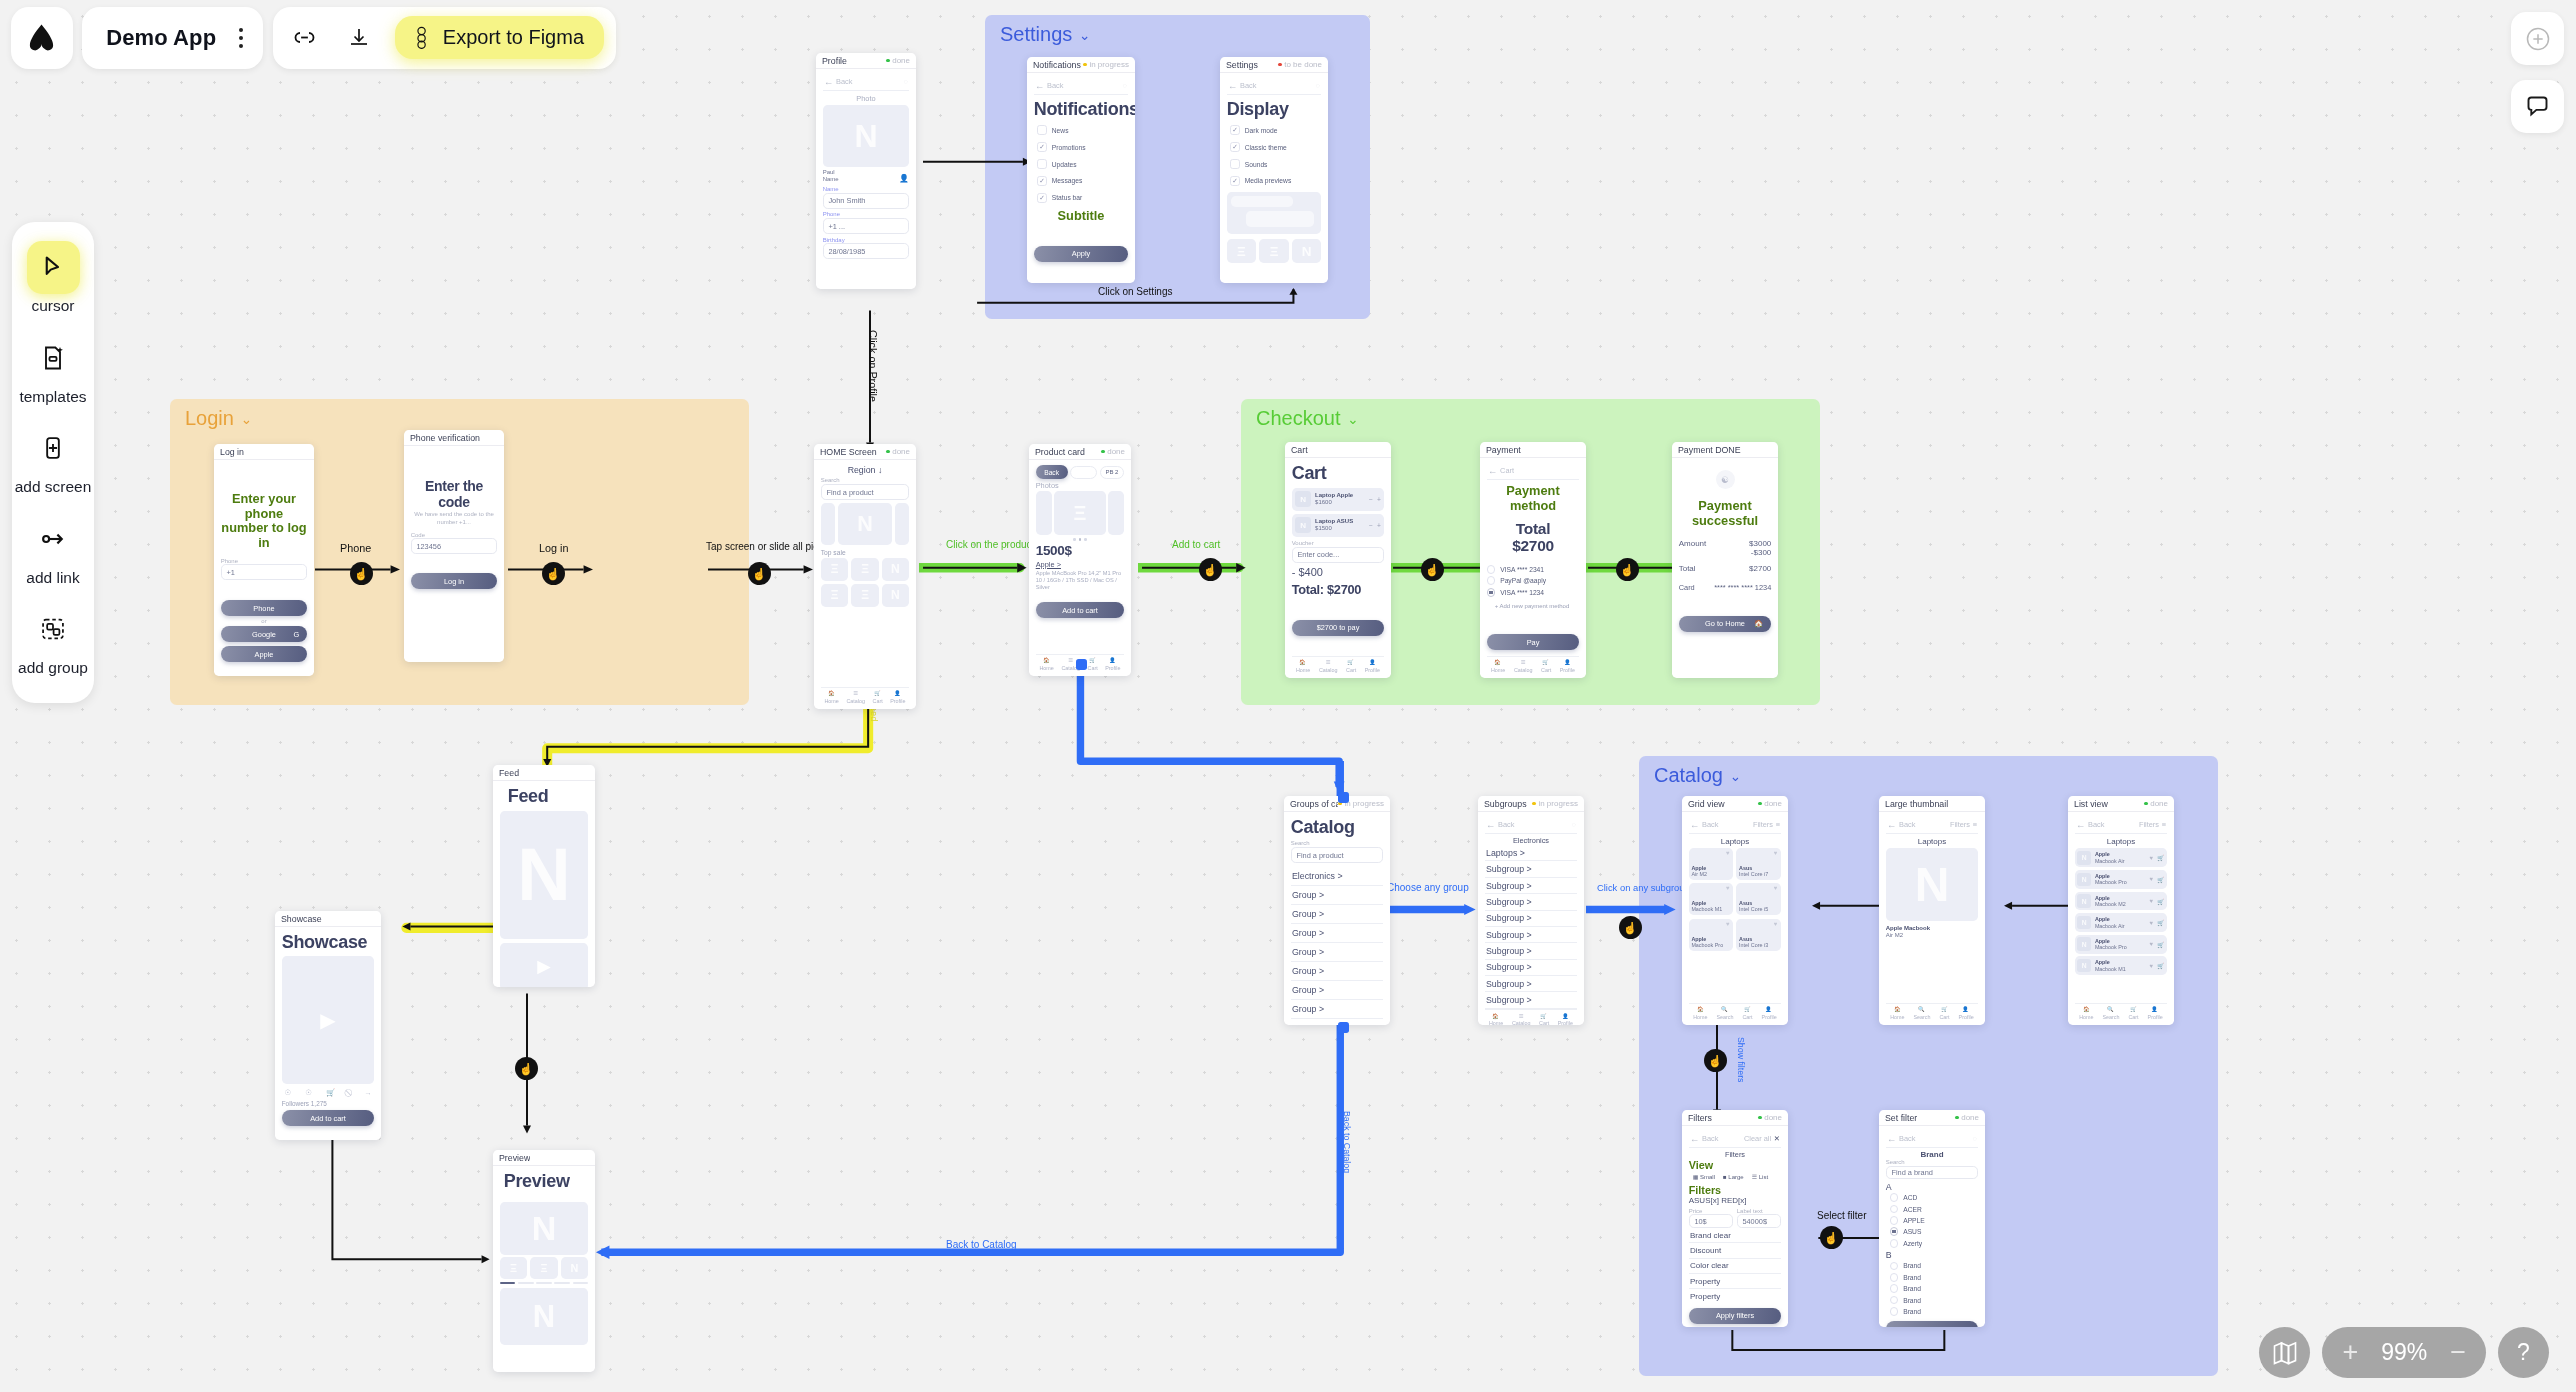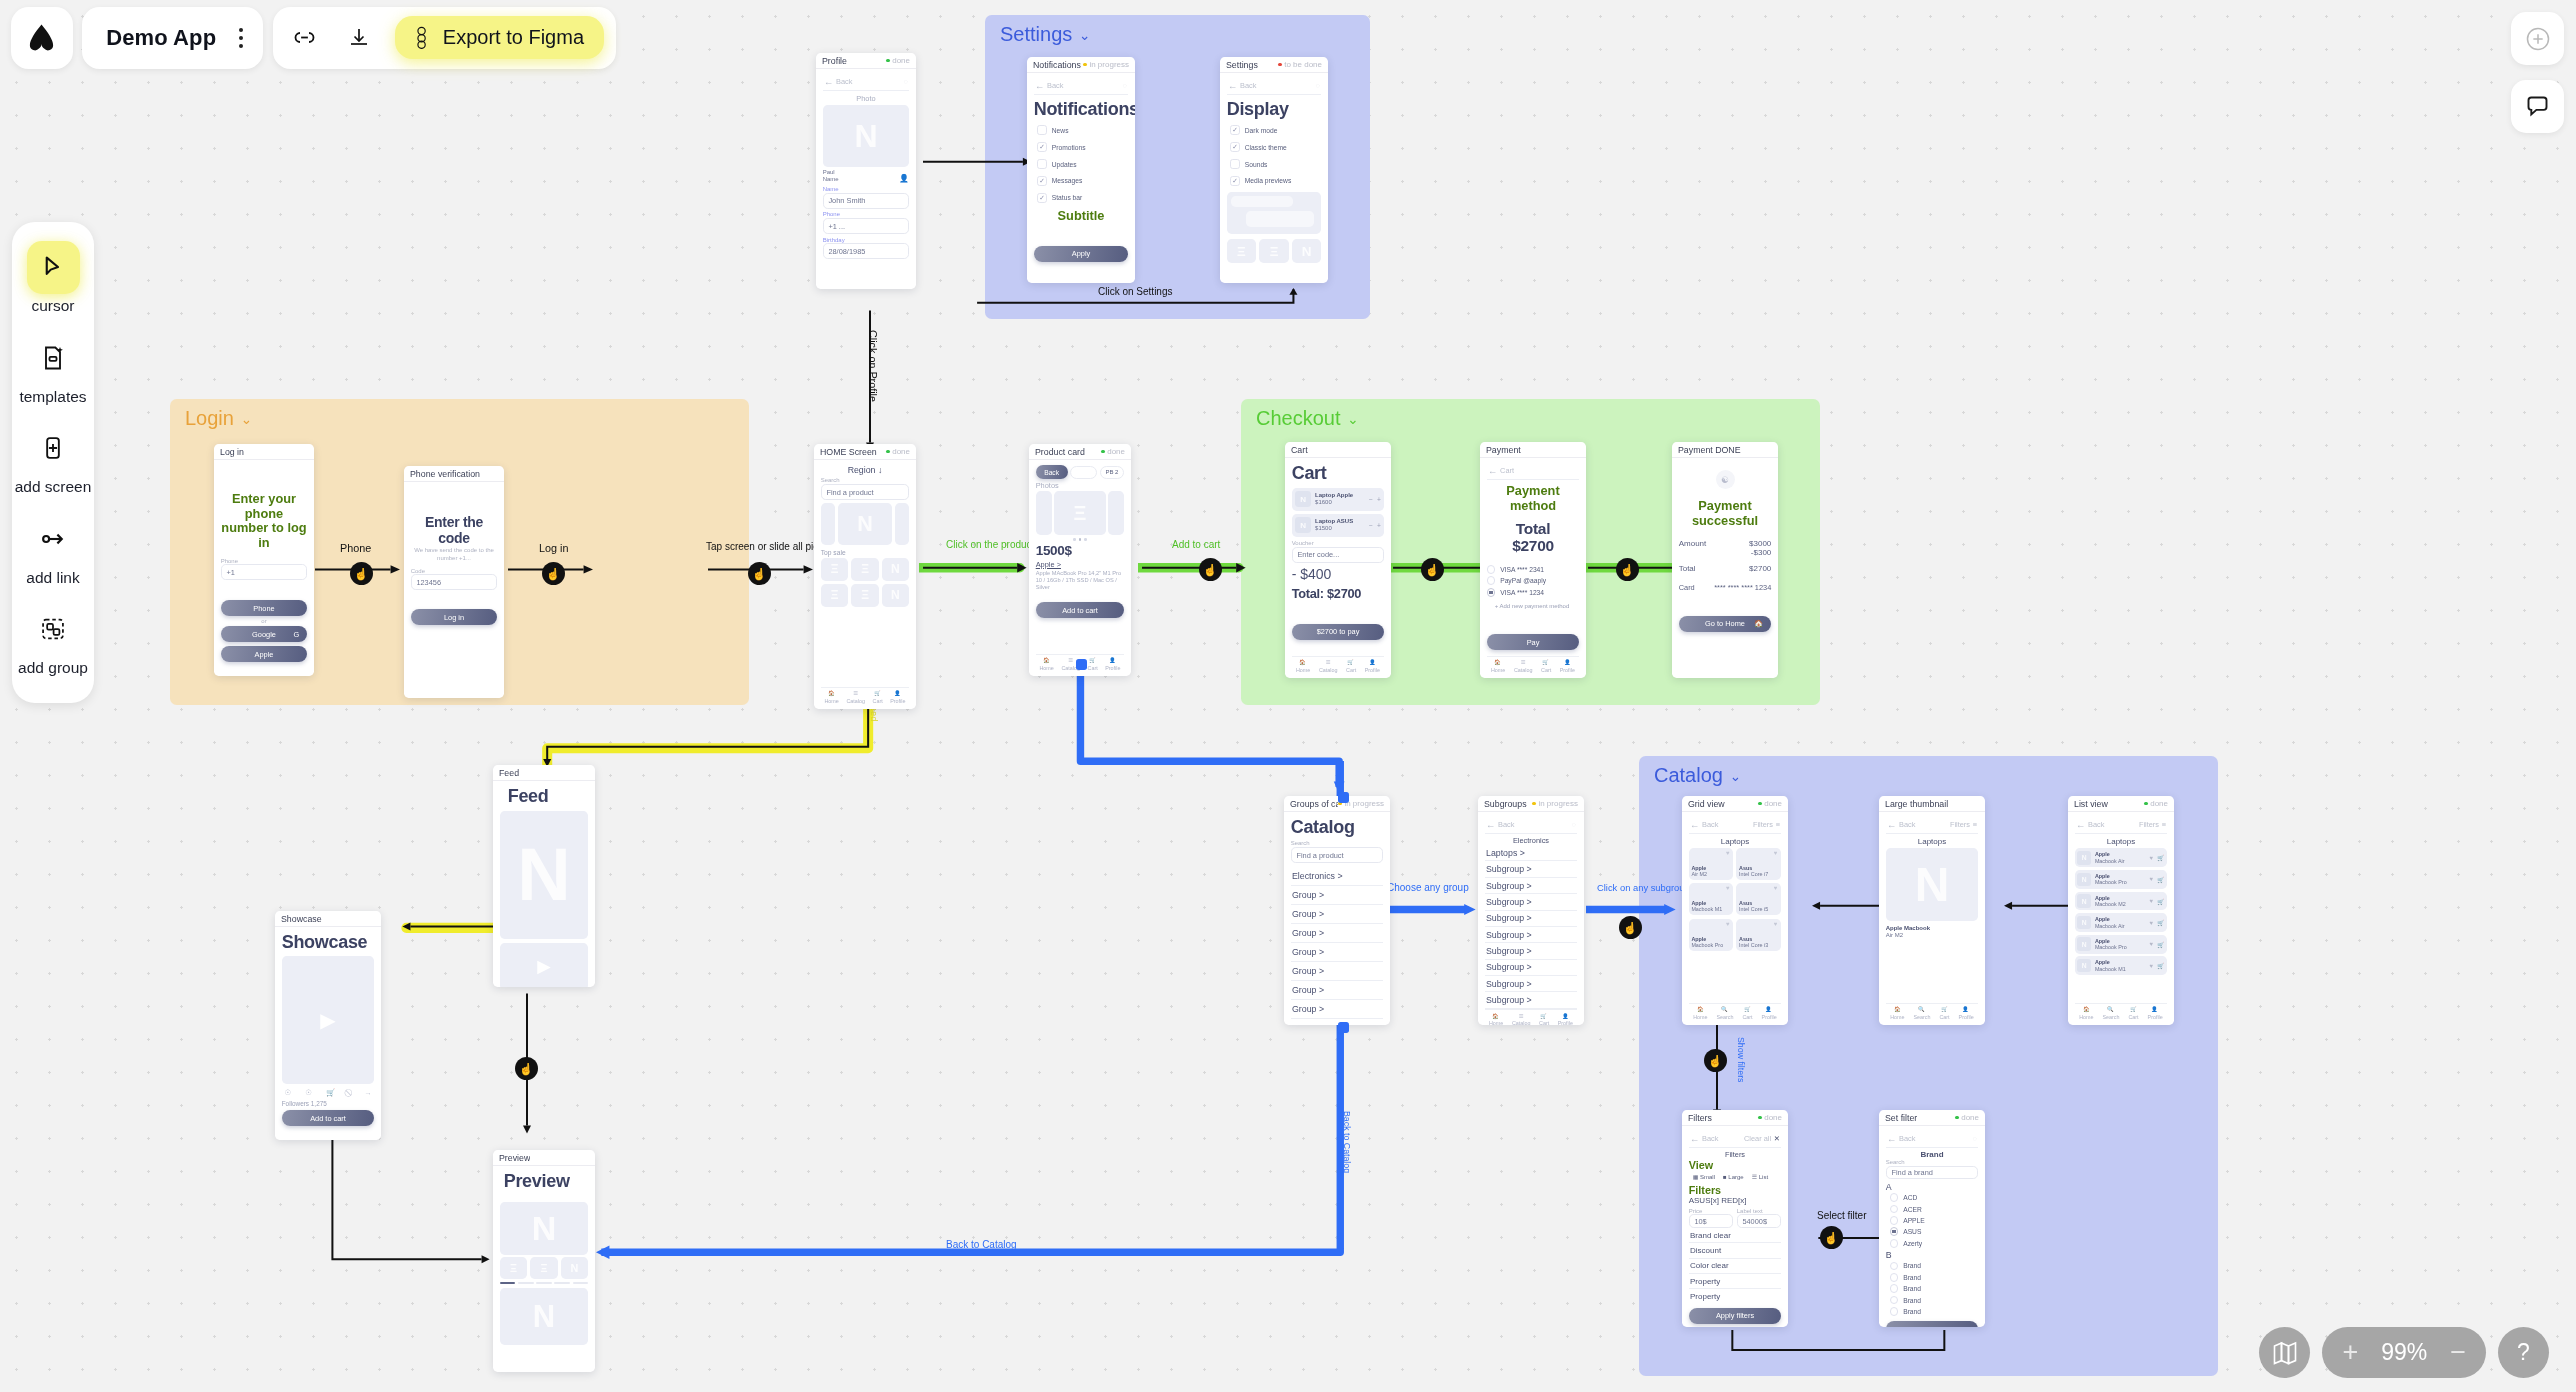--- a/index.html
+++ b/index.html
@@ -438,21 +438,21 @@
       <div class="btn" style="margin-top:20px;">Phone</div>
       <div class="center" style="font-size:6px;color:#aeb2c2;margin:2px 0;">or</div>
       <div class="btn" style="position:relative;">
         <span>Google</span>
         <span style="position:absolute;right:8px;">G</span>
       </div>
       <div class="btn" style="margin-top:4px;">Apple</div>
     </div>
   </div>
 
-  <div class="phone" style="left:404px;top:466px;width:100px;height:232px;">
+  <div class="phone" style="left:404px;top:430px;width:100px;height:232px;">
     <div class="ph-head">
       <div class="nm">Phone verification</div>
     </div>
     <div class="ph-body" style="padding-top:32px;">
       <div class="h1 center" style="font-size:14px;">Enter the code</div>
       <div class="center" style="font-size:6px;color:#aeb2c2;line-height:1.25;margin-top:1.3px;">We have send the code to the number +1...</div>
       <div style="margin-top:5.4px;">
         <div class="lbl">Code</div>
         <div class="field">123456</div>
       </div>
@@ -601,21 +601,21 @@
           </div>
         <div style="flex:1;line-height:1.2;">
           <div style="font-size:6px;font-weight:bold;color:#4b5171;">Laptop ASUS</div>
           <div style="font-size:6px;color:#6d7390;">$1500</div>
         </div>
         <span style="color:#9ba0b6;font-size:6.7px;">−</span>
         <span style="color:#9ba0b6;font-size:6.7px;">+</span>
       </div>
       <div class="lbl" style="margin-top:3.4px;">Voucher</div>
       <div class="field">Enter code...</div>
-      <div style="font-size:14px;color:#4b5171;margin-top:3.4px;">- $400</div>
+      <div style="font-size:11px;color:#4b5171;margin-top:3.4px;">- $400</div>
       <div class="h1" style="font-size:12.8px;margin-top:3.4px;">Total: $2700</div>
       <div class="btn" style="margin-top:23px;">$2700 to pay</div>
       <div class="tabbar">
         <div class="tabitem">
             <span>🏠</span>
             <span>Home</span>
           </div>
         <div class="tabitem">
             <span>☰</span>
             <span>Catalog</span>

